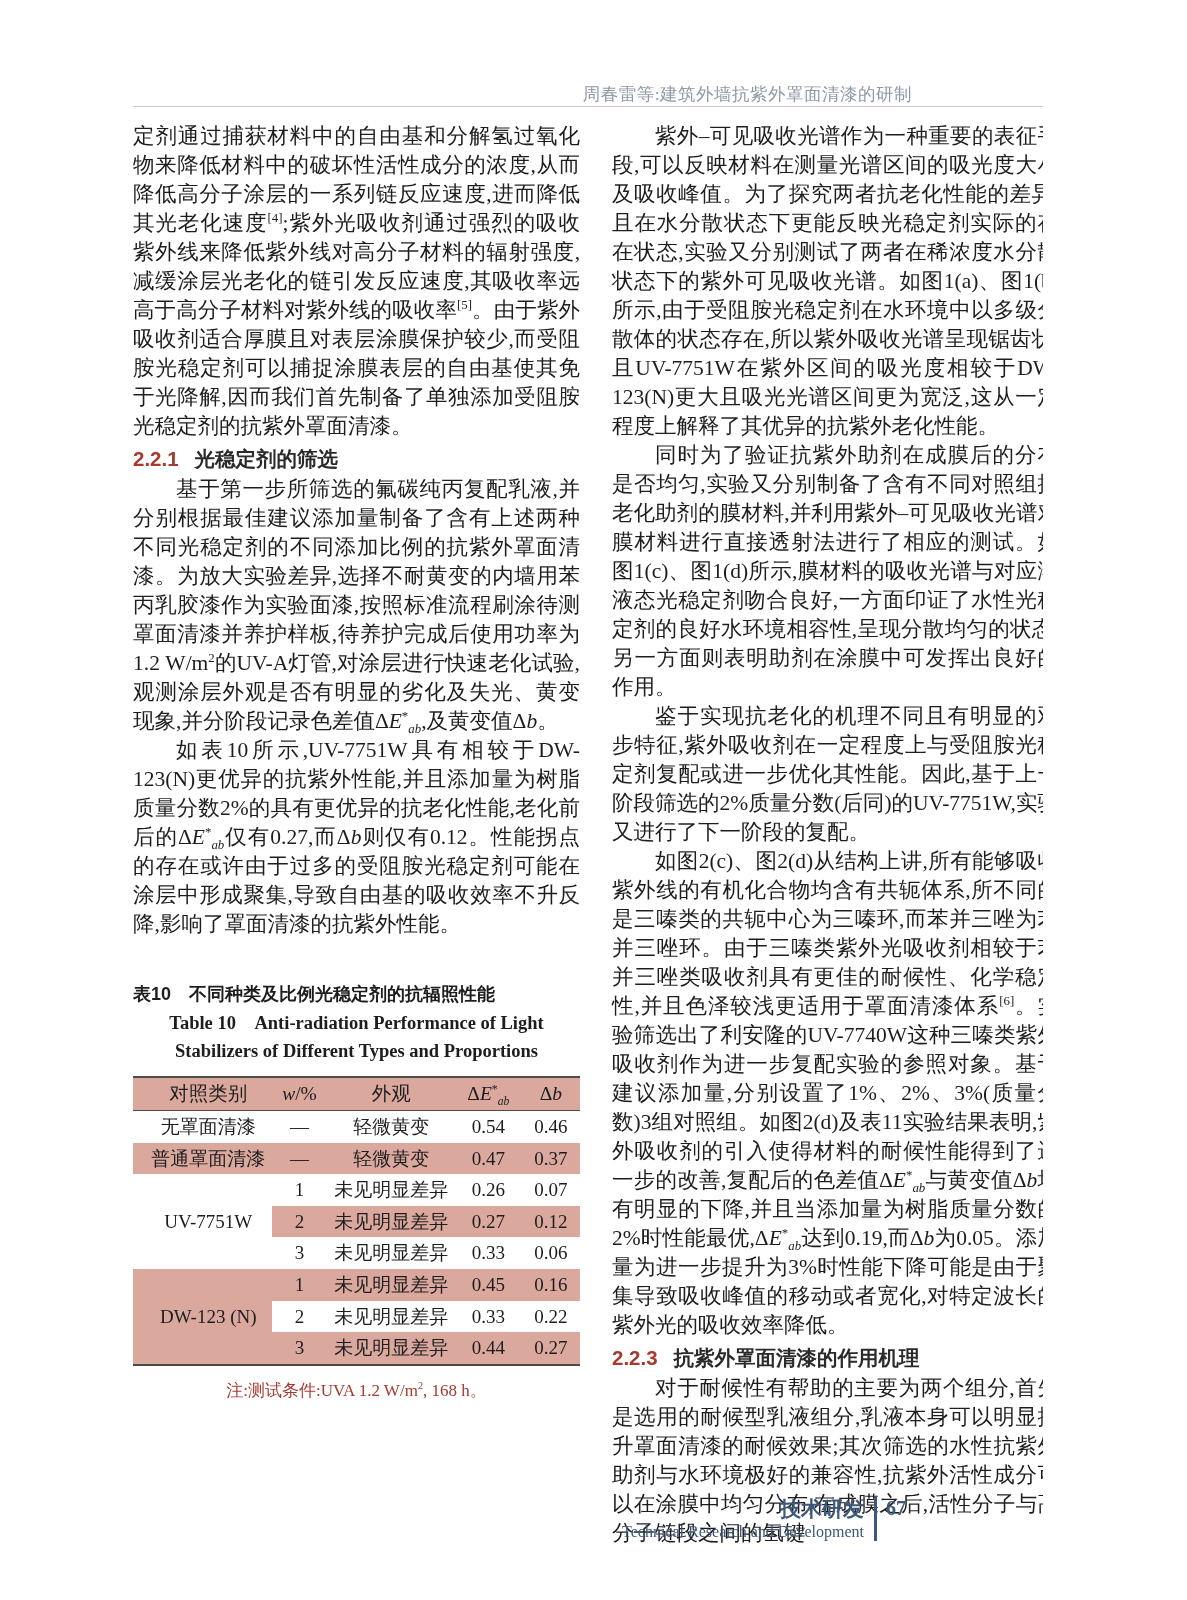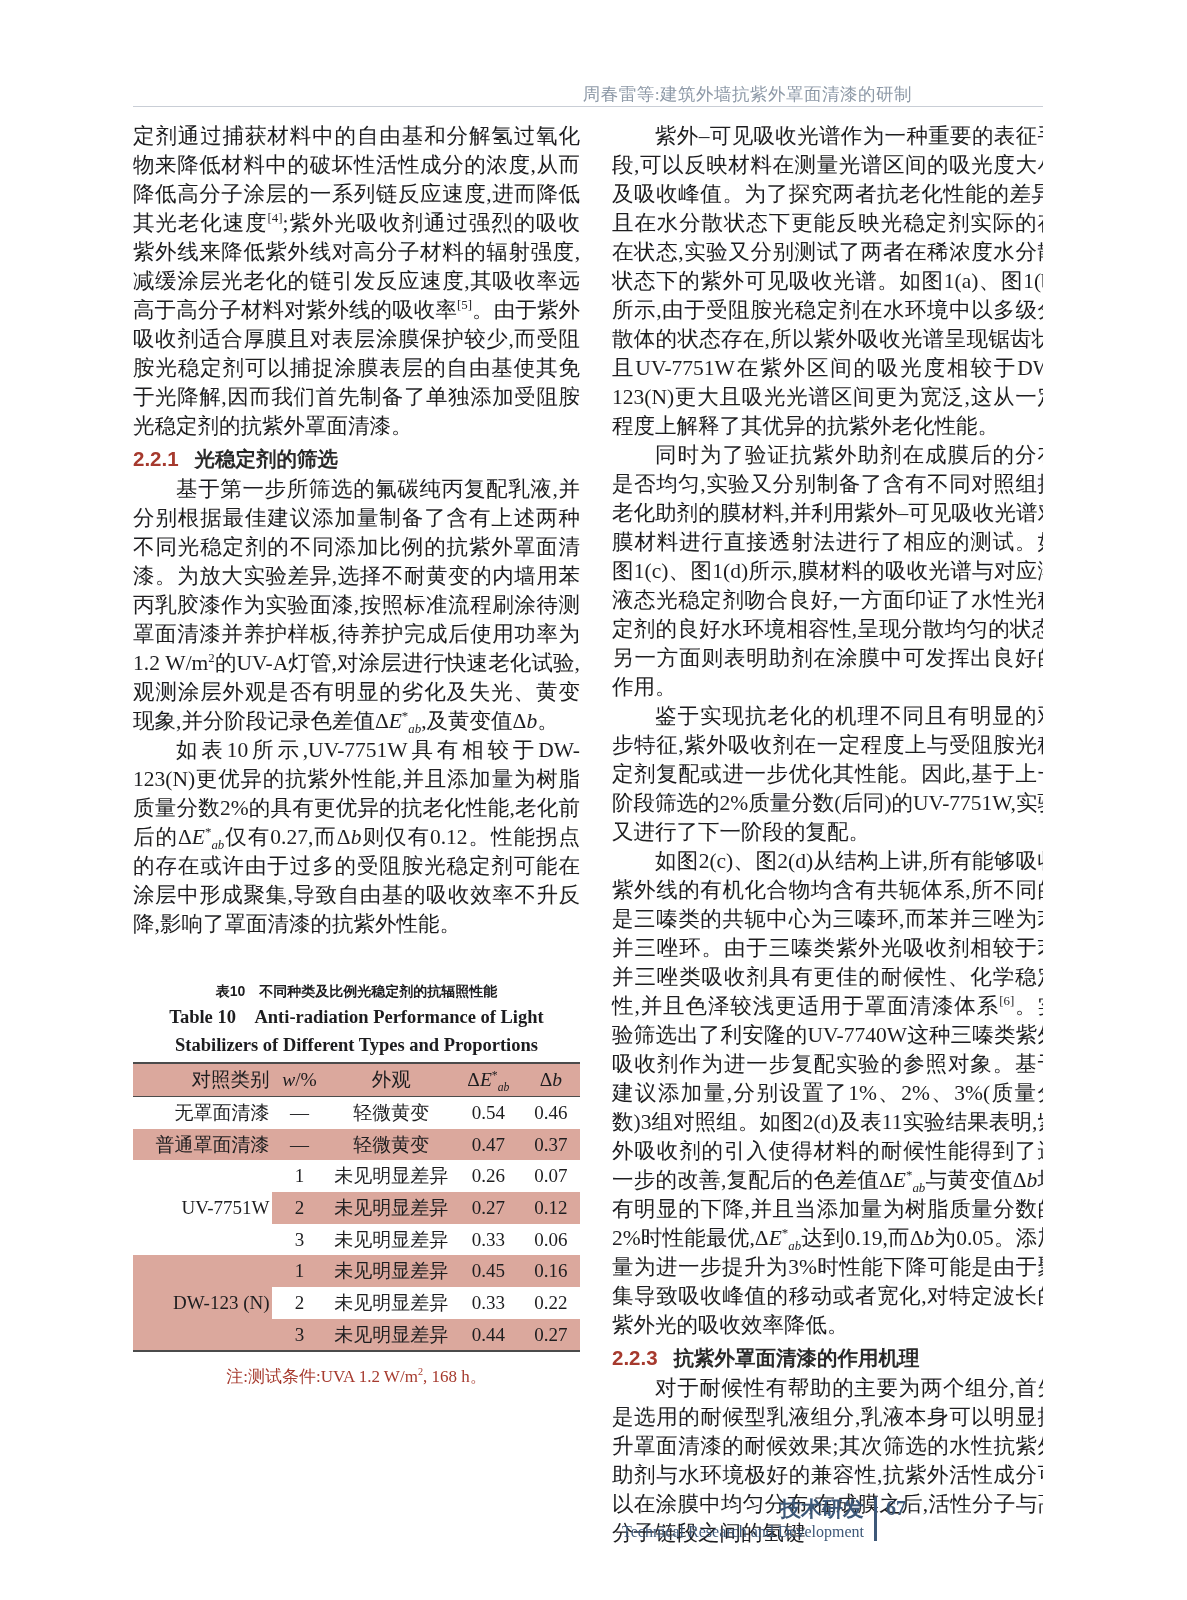--- a/index.html
+++ b/index.html
@@ -45,38 +45,38 @@
   .para sup,.s-caption sup,.t-note sup,td sup,th sup{font-size:.6em;line-height:0;vertical-align:super;}
   .para sub,td sub,th sub{font-size:.6em;line-height:0;vertical-align:sub;}
   h3.section{
     margin:3px 0 2px 0;
     font-family:"Liberation Sans","DejaVu Sans",sans-serif;
     font-size:20.5px;line-height:29px;font-weight:700;color:#2a2a2a;
   }
   h3.section .sec-num{color:var(--c-accent);margin-right:16px;font-weight:700;}
   .table-block{margin-top:42px;}
   .t-caption-zh{
-    text-align:center;
+    text-align:left;
     font-family:"Liberation Sans","DejaVu Sans",sans-serif;
-    font-weight:700;font-size:14px;line-height:1.45;margin:0 0 3px 0;
+    font-weight:700;font-size:18px;line-height:1.45;margin:0 0 3px 0;
   }
   .t-caption-en{
     text-align:center;font-weight:700;font-size:18.5px;line-height:1.5;
-    margin:0 6px 2px 6px;
+    margin:0 6px 10px 6px;
   }
   table.data{
     width:100%;border-collapse:collapse;
     font-size:19px;
   }
   table.data th,table.data td{
     padding:3px 2px;text-align:center;font-weight:normal;vertical-align:middle;
     line-height:1.35;
   }
   table.data th{font-size:19.5px;}
-  table.data .left{text-align:right;padding-left:14px;}
+  table.data .left{text-align:center;padding-left:14px;}
   table.data thead tr{
     border-top:2px solid var(--c-tableline);
     border-bottom:1.5px solid var(--c-tableline);
   }
   table.data tbody{border-bottom:2px solid var(--c-tableline);}
   .shade{background:var(--c-pink);}
   .t-note{
     margin-top:13px;text-align:center;
     font-size:17px;color:var(--c-note);
   }

